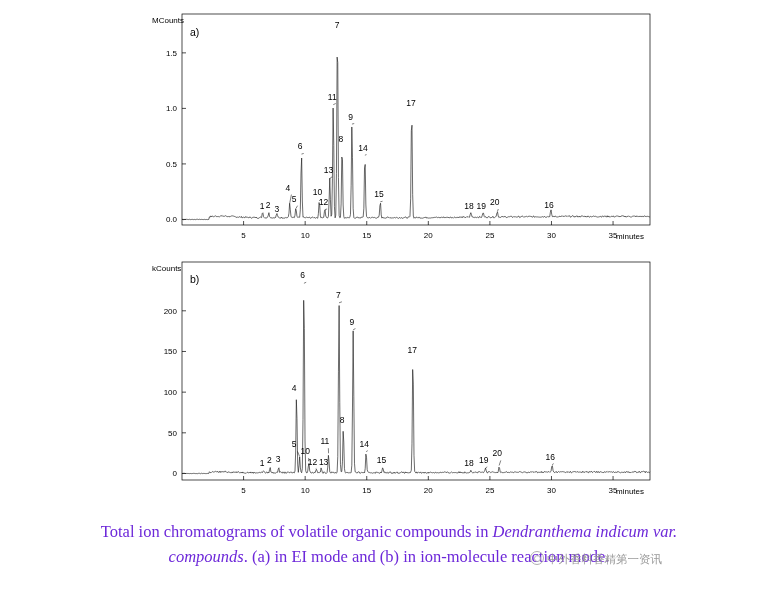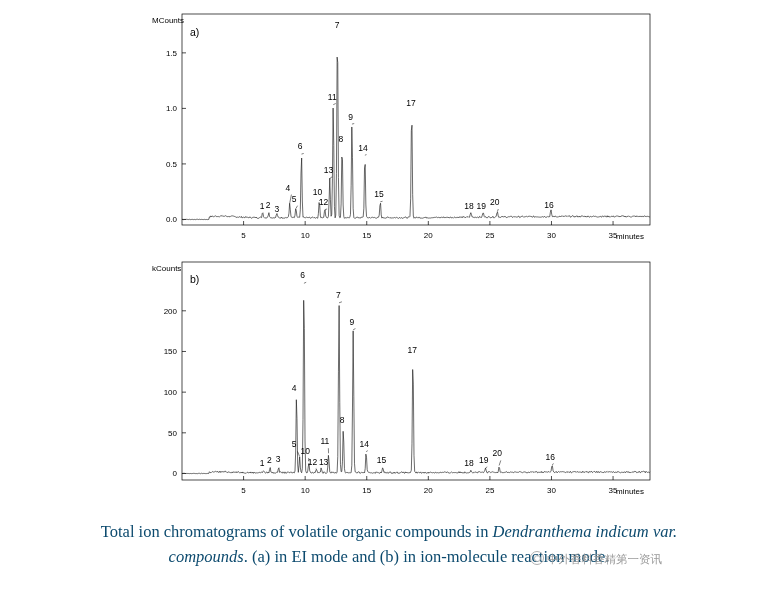--- a/index.html
+++ b/index.html
@@ -12,21 +12,21 @@
   }
   .fig{position:absolute;left:0;top:0;width:778px;height:591px;}
   svg{display:block;}
   .caption{
     position:absolute;
     left:28px;top:520px;width:722px;
     font-family:"Liberation Serif", serif;
     font-size:16.5px;
     line-height:1.5;
     text-align:center;
-    color:#0c4a6e;
+    color:#6d28d9;
   }
   .caption i{font-style:italic;}
   .wm{
     position:absolute;
     left:530px;top:549px;
     font-family:"Liberation Sans", sans-serif;
     font-size:11.5px;
     color:#9a9a9a;
     white-space:nowrap;
   }

